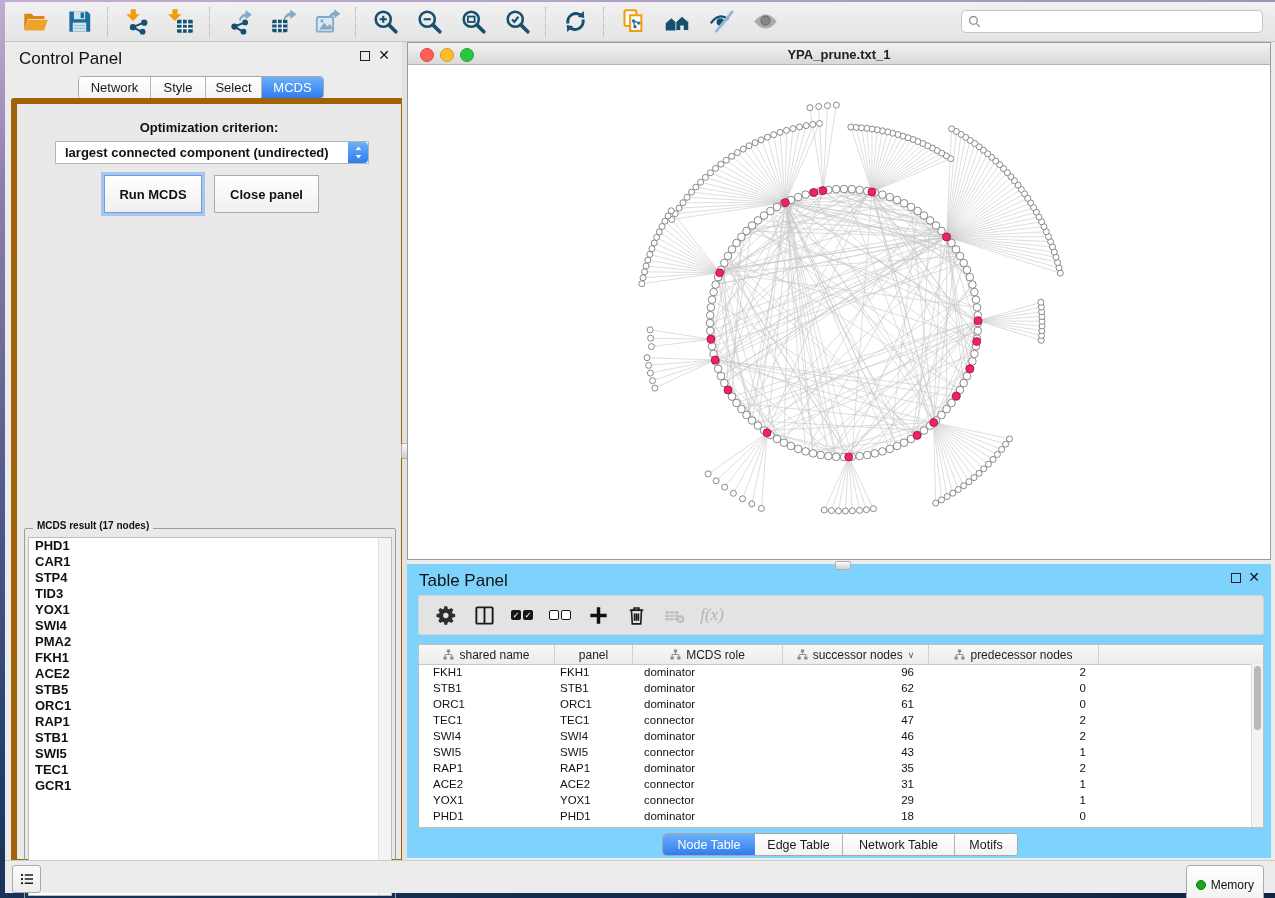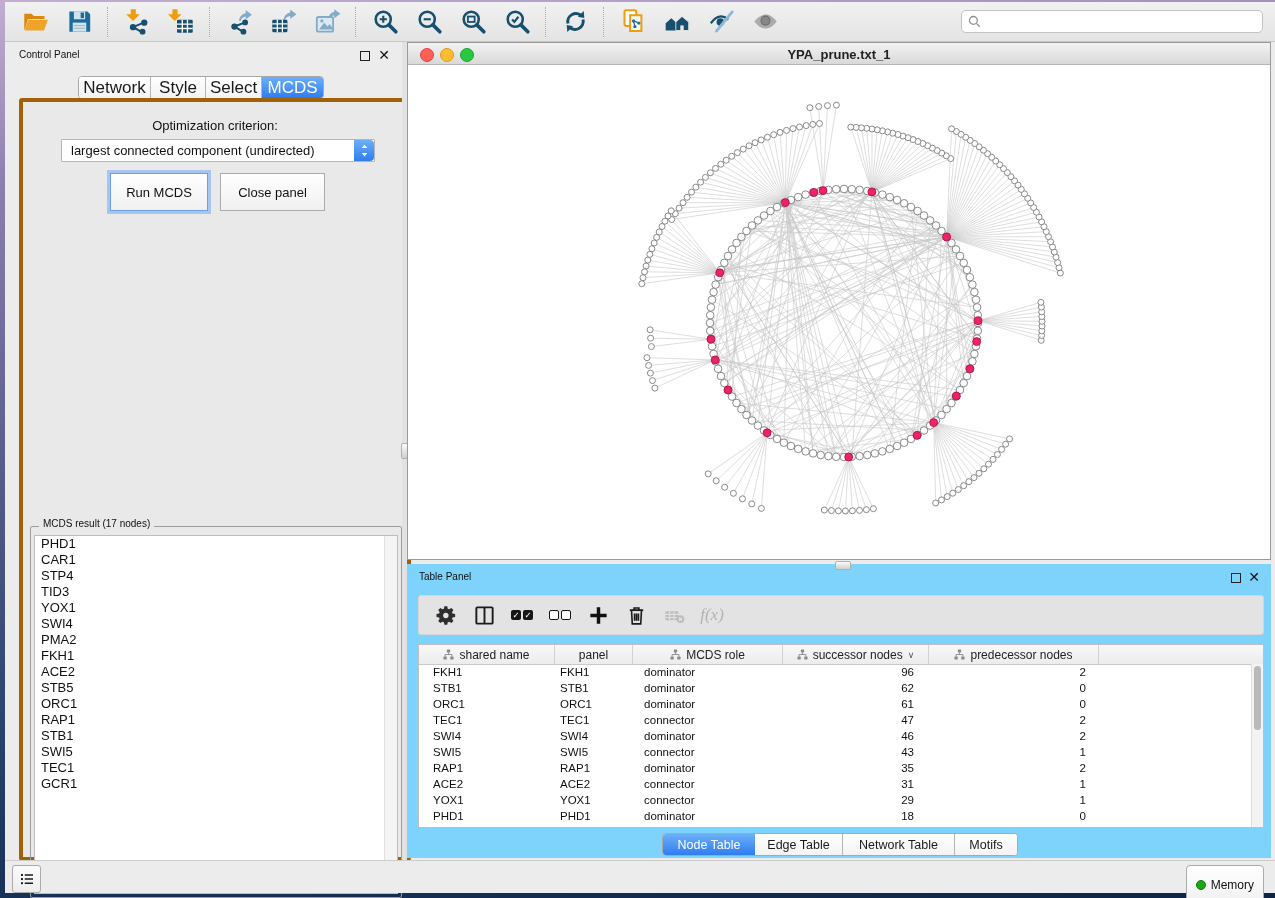--- a/index.html
+++ b/index.html
@@ -15,32 +15,32 @@
   .tbtn{width:36px;height:32px;display:flex;align-items:center;justify-content:center;flex:0 0 auto;margin:0 4px;}
   .tbtn svg{width:27px;height:27px;}
   .tsep{width:1px;height:30px;margin:0 6px;border-left:1px dotted #adadad;flex:0 0 auto;}
   #searchbox{margin-left:auto;margin-right:12px;width:288px;height:21px;background:#fff;border:1px solid #c3c3c3;border-radius:5px;display:flex;align-items:center;padding:0 6px;}
   #searchbox svg{width:13px;height:13px;margin-right:5px;}
   #searchbox input{border:none;outline:none;flex:1;font-size:12px;font-family:inherit;background:transparent;}
 
   
   #control-panel{position:absolute;left:0;top:40px;width:397px;height:818px;background:#ececec;}
   .panel-title-row{position:absolute;left:0;top:0;width:100%;height:26px;}
-  .panel-title{position:absolute;left:14px;top:7px;font-size:10px;color:#111;}
+  .panel-title{position:absolute;left:14px;top:7px;font-size:17px;color:#111;}
   .float-btn{position:absolute;width:10px;height:10px;border:1.5px solid #222;top:9px;box-sizing:border-box;background:transparent;}
   .close-btn{position:absolute;top:5px;font-size:14px;font-weight:bold;color:#111;line-height:16px;}
   #cp-float{right:32px;} #cp-close{right:12px;}
 
   .seg-tabs{position:absolute;display:flex;height:21px;border:1px solid #a8a8a8;border-radius:4px;background:#fff;overflow:hidden;}
   #cp-tabs{left:73px;top:34px;}
-  .seg-tab{display:flex;align-items:center;justify-content:center;font-size:17px;color:#1a1a1a;border-right:1px solid #b5b5b5;background:linear-gradient(#ffffff,#f3f3f3);box-sizing:border-box;}
+  .seg-tab{display:flex;align-items:center;justify-content:center;font-size:13px;color:#1a1a1a;border-right:1px solid #b5b5b5;background:linear-gradient(#ffffff,#f3f3f3);box-sizing:border-box;}
   .seg-tab:last-child{border-right:none;}
   .seg-tab.selected{background:linear-gradient(#6cb0f8,#2f7cf0);color:#fff;border-right:none;}
 
-  #cp-content{position:absolute;left:14px;top:56px;width:384px;height:755px;background:#e9e9e9;border:4px solid #a16207;border-radius:3px;}
+  #cp-content{position:absolute;left:6px;top:56px;width:384px;height:755px;background:#e9e9e9;border:6px solid #a16207;border-radius:3px;font-weight:bold;}
   #opt-label{position:absolute;left:0;top:16px;width:100%;text-align:center;font-size:13px;color:#111;}
   #criterion{position:absolute;left:38px;top:37px;width:314px;height:23px;background:#fff;border:1px solid #b5b5b5;border-radius:1px;display:flex;align-items:center;box-sizing:border-box;}
   #criterion .sel-text{flex:1;font-size:13px;color:#111;padding-left:9px;white-space:nowrap;}
   #criterion .stepper{width:20px;height:21px;border-radius:0 4px 4px 0;background:linear-gradient(#6cb0f8,#2f7cf0);display:flex;align-items:center;justify-content:center;}
   .mac-btn{position:absolute;height:38px;background:linear-gradient(#ffffff,#f0f0f0);border:1px solid #ababab;border-radius:0;font-size:13px;color:#111;display:flex;align-items:center;justify-content:center;box-sizing:border-box;}
   #run-btn{left:87px;top:71px;width:98px;border-color:#6a9fe8;box-shadow:0 0 0 3px rgba(88,152,246,.45);}
   #closepanel-btn{left:197px;top:71px;width:105px;}
 
   #mcds-group{position:absolute;left:7px;top:424px;width:372px;height:372px;}
   #mcds-legend{position:absolute;left:9px;top:-8px;background:#e9e9e9;padding:0 4px;font-size:10px;color:#111;z-index:2;}

